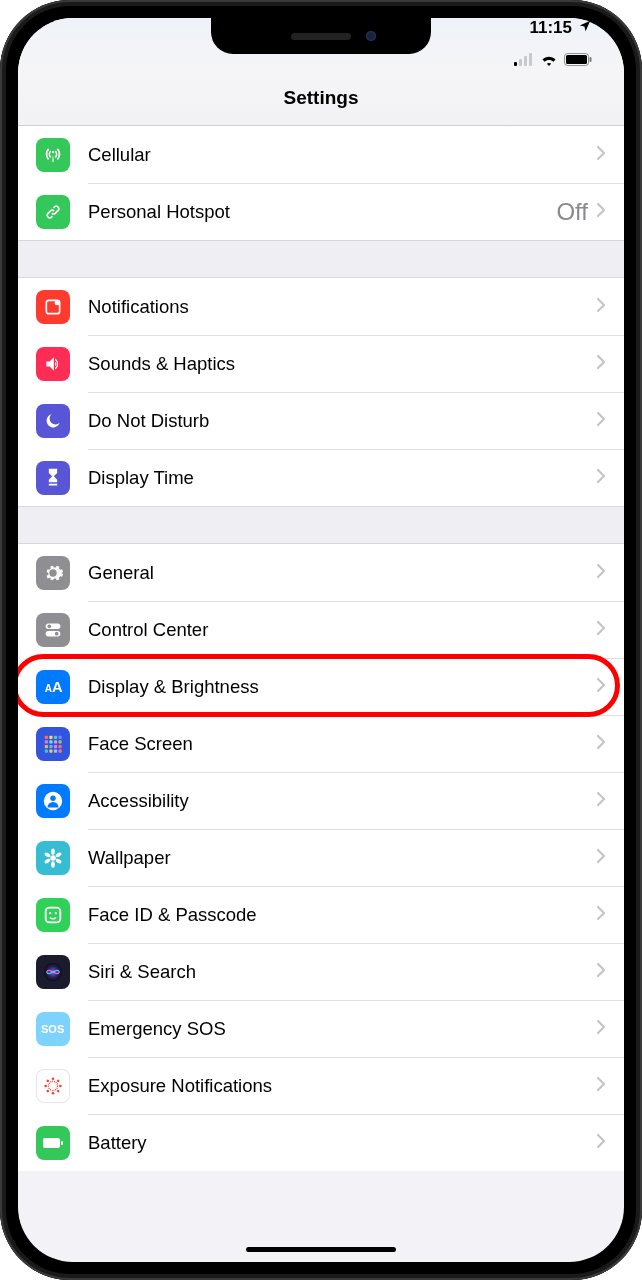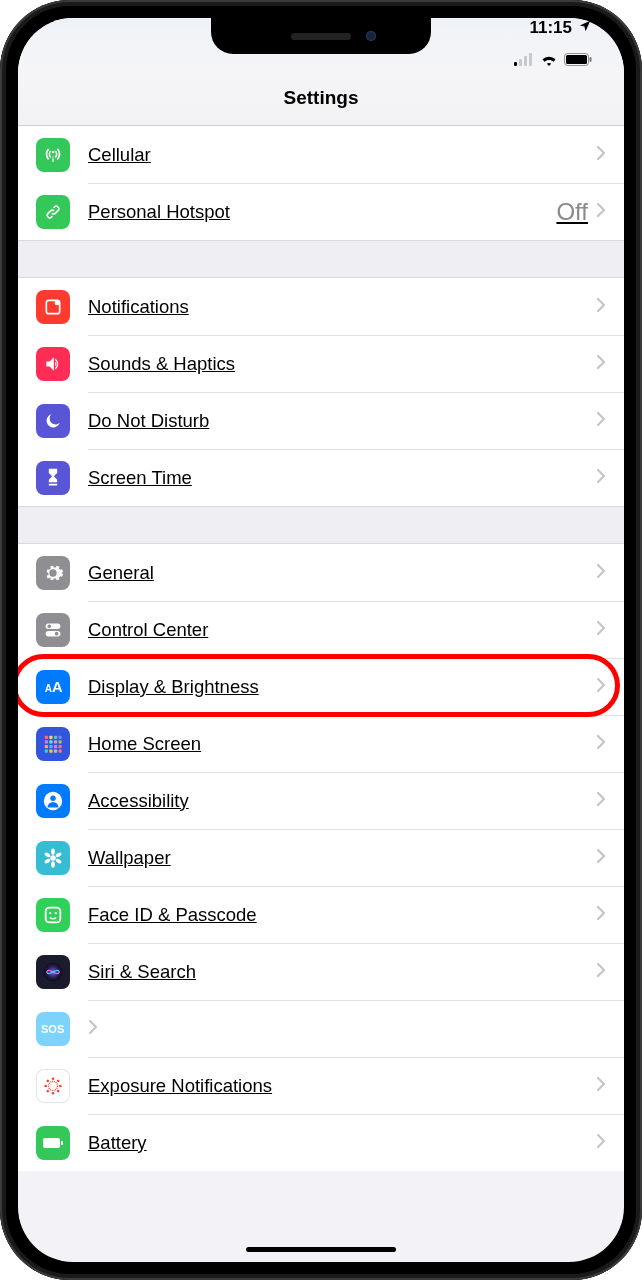--- a/index.html
+++ b/index.html
@@ -91,21 +91,20 @@
   
   .list { }
   .group-gap { height: 38px; background:#efeff3; border-top:1px solid #d8d8dc; border-bottom:1px solid #d8d8dc;}
   .row {
     display:flex;
     align-items:center;
     background:#fff;
     min-height: 57px;
     padding: 0 18px 0 18px;
     position:relative;
-    text-decoration:underline;
   }
   .row .sep {
     position:absolute;
     left: 70px; right:0; top:0;
     height:1px; background:#e0e0e4;
   }
   .row:first-child .sep { display:none; }
   .icon-wrap {
     width:34px; height:34px;
     border-radius:8px;
@@ -248,21 +247,21 @@
               <path d="M2 2l6 6-6 6" fill="none" stroke="#c5c5c9" stroke-width="2.2" stroke-linecap="round" stroke-linejoin="round"></path>
             </svg></span>
         </div>
         <div class="row" id="row-screentime">
           <div class="sep"></div>
           <div class="icon-wrap" style="background: rgb(88, 86, 214);">
             <svg width="20" height="20" viewBox="0 0 24 24">
               <path fill="#fff" d="M7 3h10v3l-4 4 4 4v3H7v-3l4-4-4-4V3zm0 16h10v2H7v-2zM7 1h10v2H7V1z"></path>
             </svg>
           </div>
-          <div class="row-label">Screen Time</div>
+          <div class="row-label">Display Time</div>
           <span class="chevron"><svg width="10" height="16" viewBox="0 0 10 16">
               <path d="M2 2l6 6-6 6" fill="none" stroke="#c5c5c9" stroke-width="2.2" stroke-linecap="round" stroke-linejoin="round"></path>
             </svg></span>
         </div>
         <div class="group-gap"></div>
         <div class="row" id="row-general">
           <div class="icon-wrap" style="background: rgb(142, 142, 147);">
             <svg width="22" height="22" viewBox="0 0 24 24">
               <path fill="#fff" d="M12 8a4 4 0 100 8 4 4 0 000-8zm9 4l2 1-1 3-2-.5a8 8 0 01-1.5 1.5l.5 2-3 1-1-2a8 8 0 01-2 0l-1 2-3-1 .5-2A8 8 0 018 17.5L6 18l-1-3 2-1a8 8 0 010-2l-2-1 1-3 2 .5A8 8 0 019.5 7L9 5l3-1 1 2a8 8 0 012 0l1-2 3 1-.5 2A8 8 0 0120 8.5l2-.5 1 3-2 1a8 8 0 010 2z" opacity="0.95"></path>
             </svg>
@@ -315,21 +314,21 @@
               <rect x="3" y="13" width="3.5" height="3.5" rx="0.8" fill="#ffa94d"></rect>
               <rect x="8" y="13" width="3.5" height="3.5" rx="0.8" fill="#63b3ed"></rect>
               <rect x="13" y="13" width="3.5" height="3.5" rx="0.8" fill="#e879f9"></rect>
               <rect x="18" y="13" width="3.5" height="3.5" rx="0.8" fill="#f87171"></rect>
               <rect x="3" y="18" width="3.5" height="3.5" rx="0.8" fill="#22d3ee"></rect>
               <rect x="8" y="18" width="3.5" height="3.5" rx="0.8" fill="#facc15"></rect>
               <rect x="13" y="18" width="3.5" height="3.5" rx="0.8" fill="#93c5fd"></rect>
               <rect x="18" y="18" width="3.5" height="3.5" rx="0.8" fill="#fb7185"></rect>
             </svg>
           </div>
-          <div class="row-label">Home Screen</div>
+          <div class="row-label">Face Screen</div>
           <span class="chevron"><svg width="10" height="16" viewBox="0 0 10 16">
               <path d="M2 2l6 6-6 6" fill="none" stroke="#c5c5c9" stroke-width="2.2" stroke-linecap="round" stroke-linejoin="round"></path>
             </svg></span>
         </div>
         <div class="row" id="row-accessibility">
           <div class="sep"></div>
           <div class="icon-wrap" style="background: rgb(0, 122, 255);">
             <svg width="22" height="22" viewBox="0 0 24 24">
               <circle cx="12" cy="12" r="10" fill="#fff"></circle>
               <circle cx="12" cy="9" r="3" fill="#007aff"></circle>
@@ -395,20 +394,21 @@
               <path d="M2 2l6 6-6 6" fill="none" stroke="#c5c5c9" stroke-width="2.2" stroke-linecap="round" stroke-linejoin="round"></path>
             </svg></span>
         </div>
         <div class="row" id="row-sos">
           <div class="sep"></div>
           <div class="icon-wrap" style="background: #7dd3fc;">
             <svg width="26" height="20" viewBox="0 0 26 20">
               <text x="1" y="14" font-family="Helvetica" font-size="11" font-weight="800" fill="#fff">SOS</text>
             </svg>
           </div>
+          <div class="row-label">Emergency SOS</div>
           <span class="chevron"><svg width="10" height="16" viewBox="0 0 10 16">
               <path d="M2 2l6 6-6 6" fill="none" stroke="#c5c5c9" stroke-width="2.2" stroke-linecap="round" stroke-linejoin="round"></path>
             </svg></span>
         </div>
         <div class="row" id="row-exposure">
           <div class="sep"></div>
           <div class="icon-wrap" style="background: rgb(255, 255, 255); box-shadow: rgb(229, 229, 234) 0px 0px 0px 1px inset;">
             <svg width="22" height="22" viewBox="0 0 24 24">
               <circle cx="12" cy="12" r="5" fill="none" stroke="#ff3b30" stroke-width="1.5" stroke-dasharray="1 1"></circle>
               <circle cx="12" cy="4" r="1.4" fill="#ff3b30" transform="rotate(0 12 12)"></circle>

